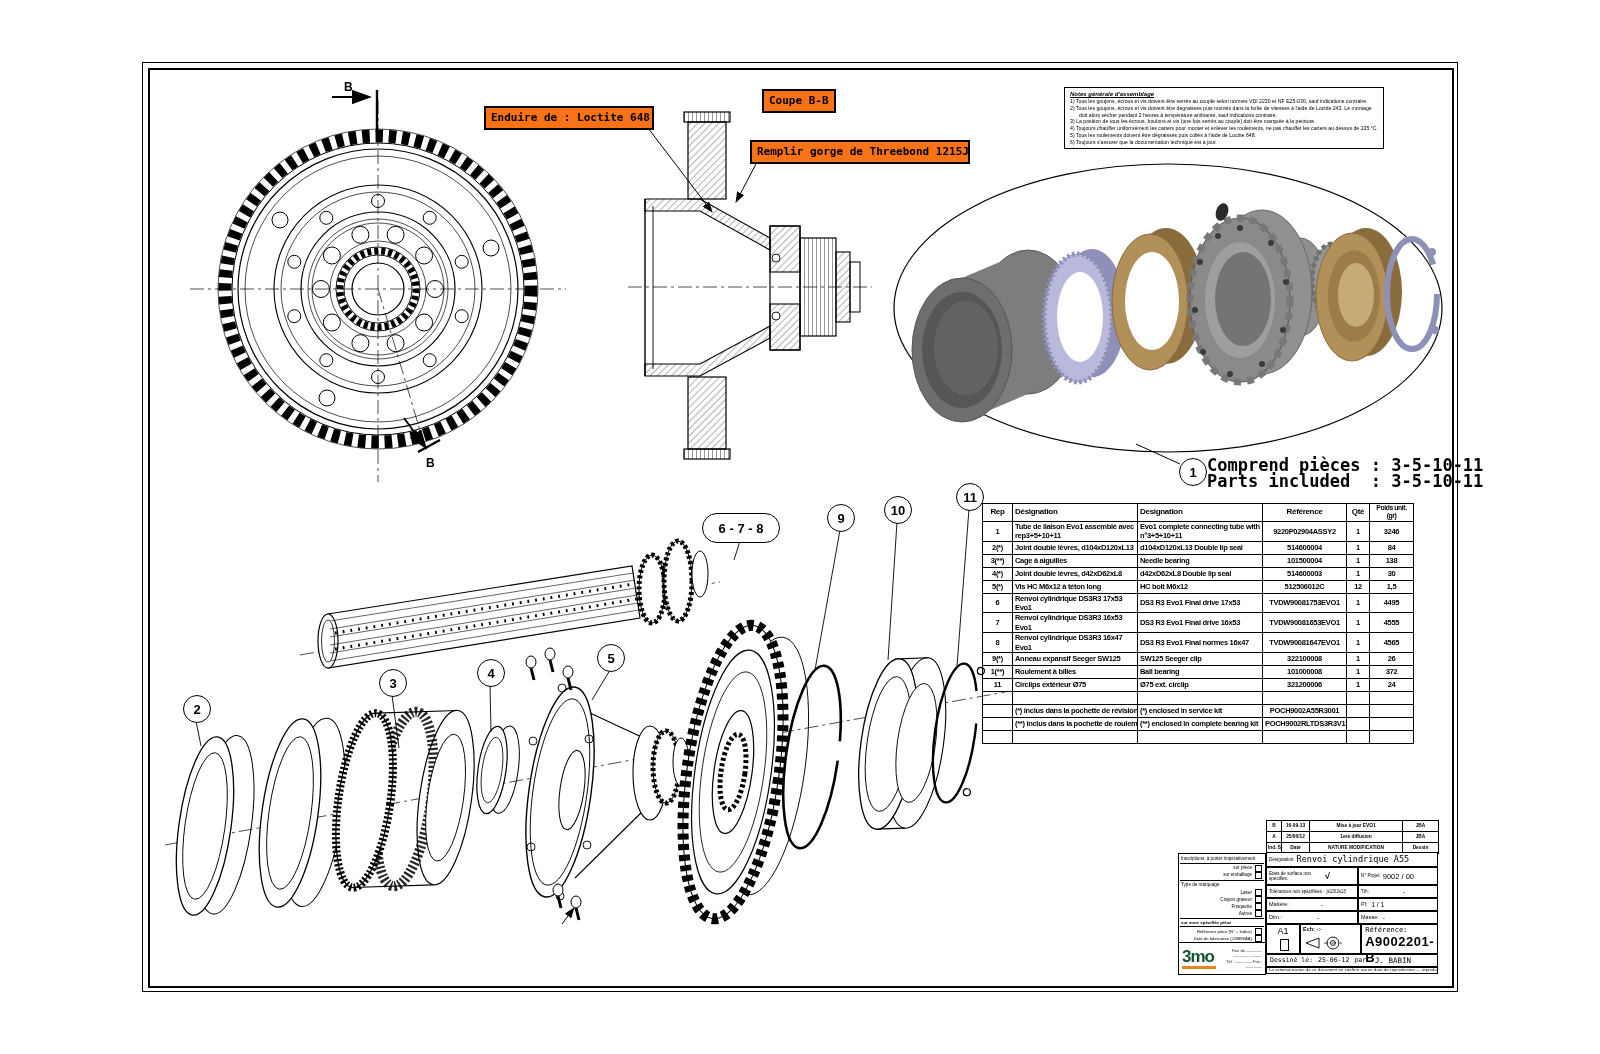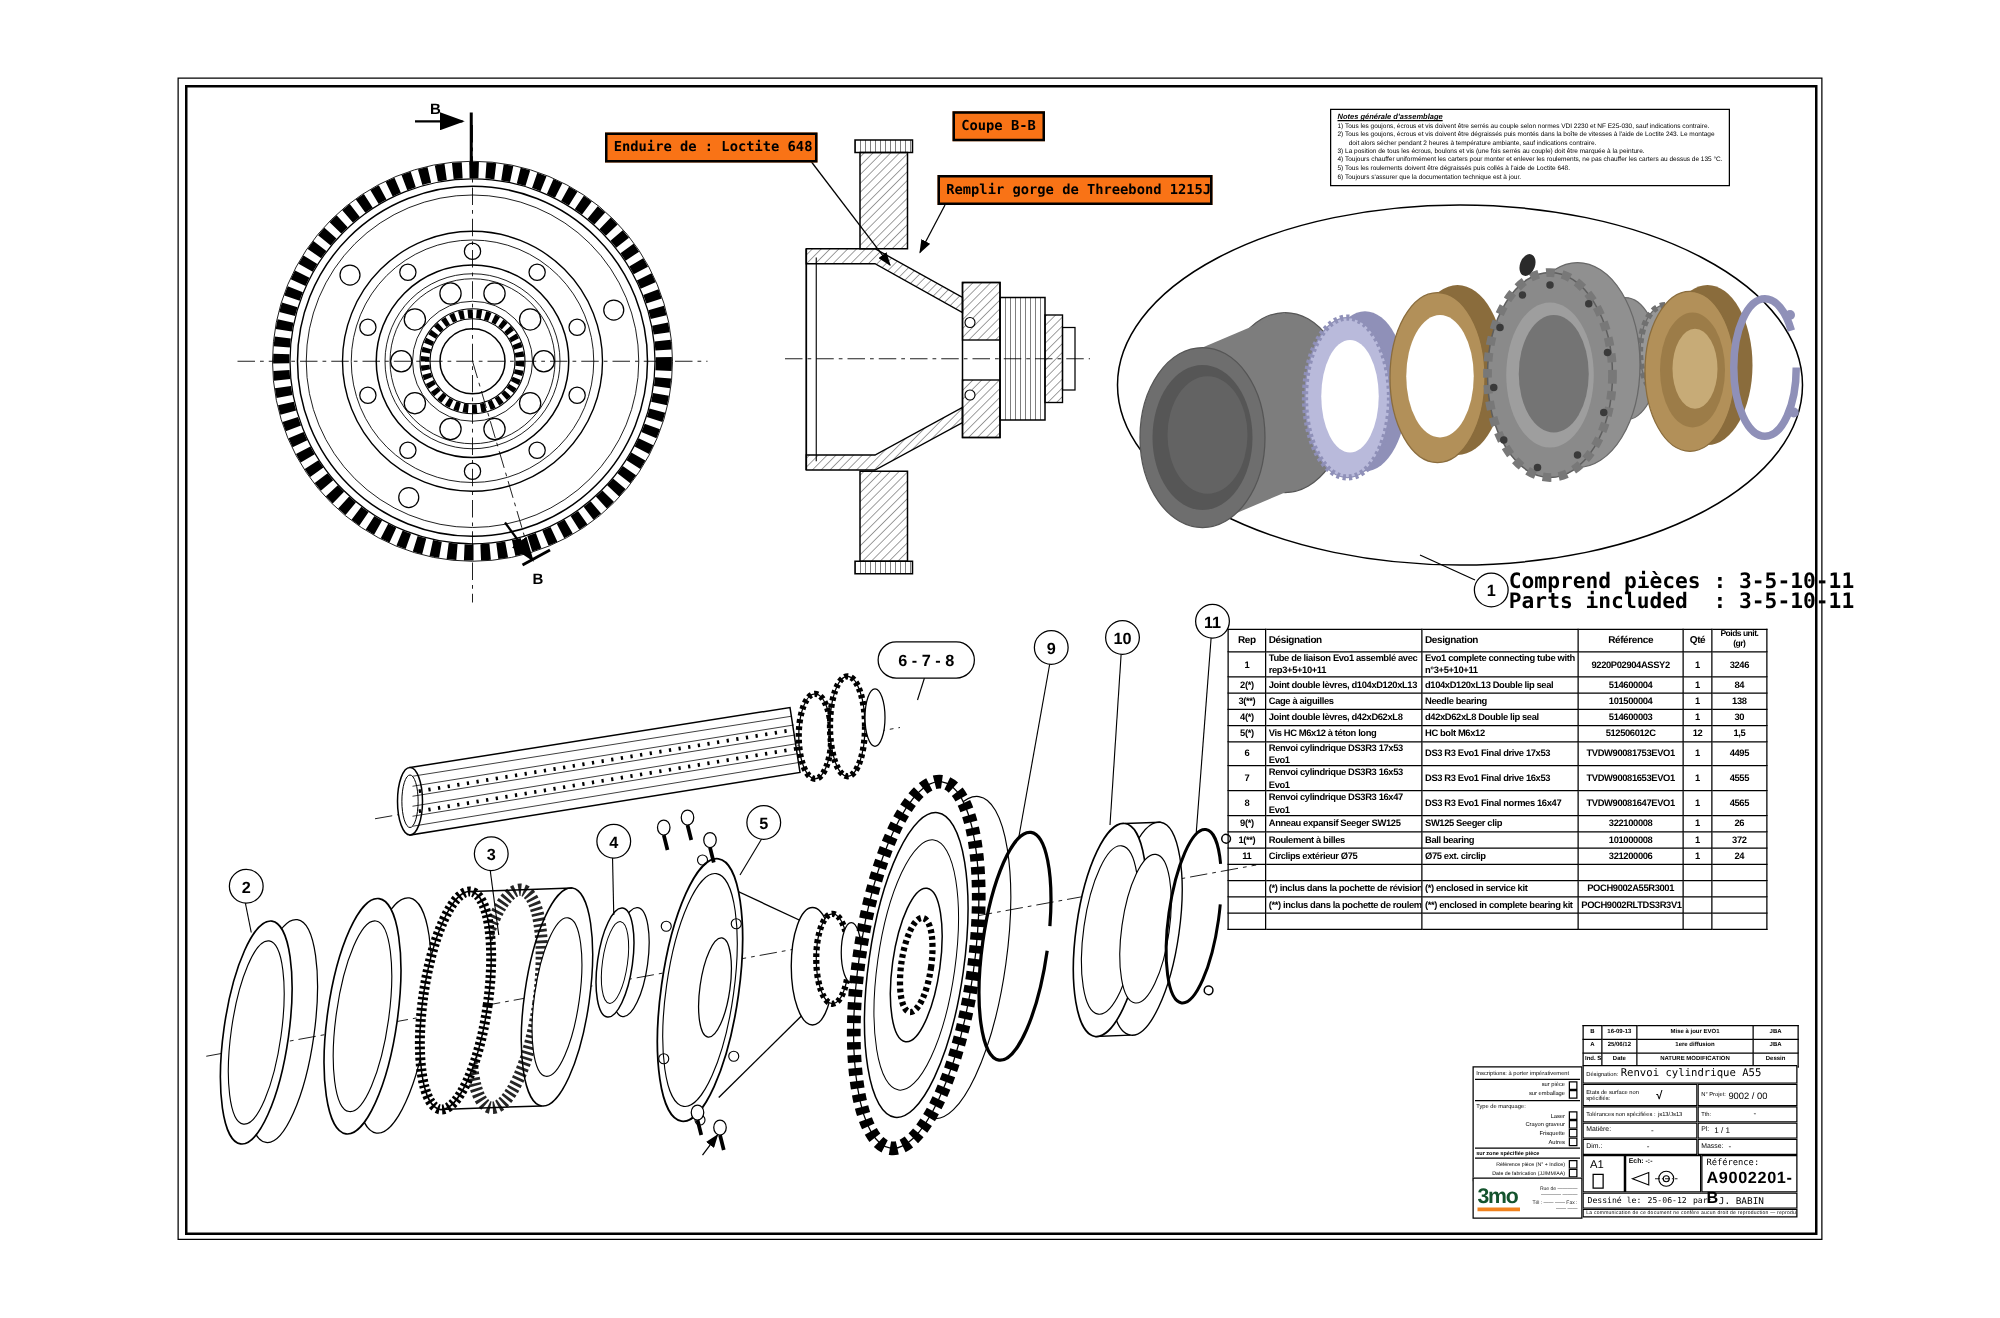--- a/index.html
+++ b/index.html
@@ -607,21 +607,21 @@
         <div class="cellb" style="width:92px;height:13px;display:flex;align-items:center;padding:0 2px;box-sizing:border-box;">
           <span class="tlabel" style="font-size:5.5px;">Dim.:</span>
           <span class="tval" style="font-size:6.5px;margin:0 auto;">-</span>
         </div>
         <div class="cellb" style="flex:1;height:13px;display:flex;align-items:center;gap:4px;padding:0 2px;box-sizing:border-box;">
           <span class="tlabel" style="font-size:5.5px;">Masse:</span>
           <span class="tval" style="font-size:6.5px;">-</span>
         </div>
       </div>
       <div style="display:flex;">
-        <div class="cellb" style="width:22px;height:30px;display:flex;flex-direction:column;align-items:flex-end;padding:1px 16px;box-sizing:border-box;">
+        <div class="cellb" style="width:22px;height:30px;display:flex;flex-direction:column;align-items:center;padding:1px 16px;box-sizing:border-box;">
           <span class="tval" style="font-size:9px;">A1</span>
           <span style="width:7px;height:10px;border:0.8px solid #000;margin:2px 0 0 3px;"></span>
         </div>
         <div class="cellb" style="width:62px;height:30px;box-sizing:border-box;padding:1px 2px;">
           <div class="tlabel" style="font-size:5.5px;font-weight:bold;">Ech: -:-</div>
           <svg width="46" height="16" viewBox="0 0 46 16" style="margin-top:2px;">
             <path d="M3,8 L16,3 L16,13 Z" fill="none" stroke="#000" stroke-width="0.9"></path>
             <circle cx="30" cy="8" r="6" fill="none" stroke="#000" stroke-width="0.9"></circle>
             <circle cx="30" cy="8" r="2.4" fill="none" stroke="#000" stroke-width="0.9"></circle>
             <line x1="21" y1="8" x2="39" y2="8" stroke="#000" stroke-width="0.7" stroke-dasharray="4 1.5 1 1.5"></line>

